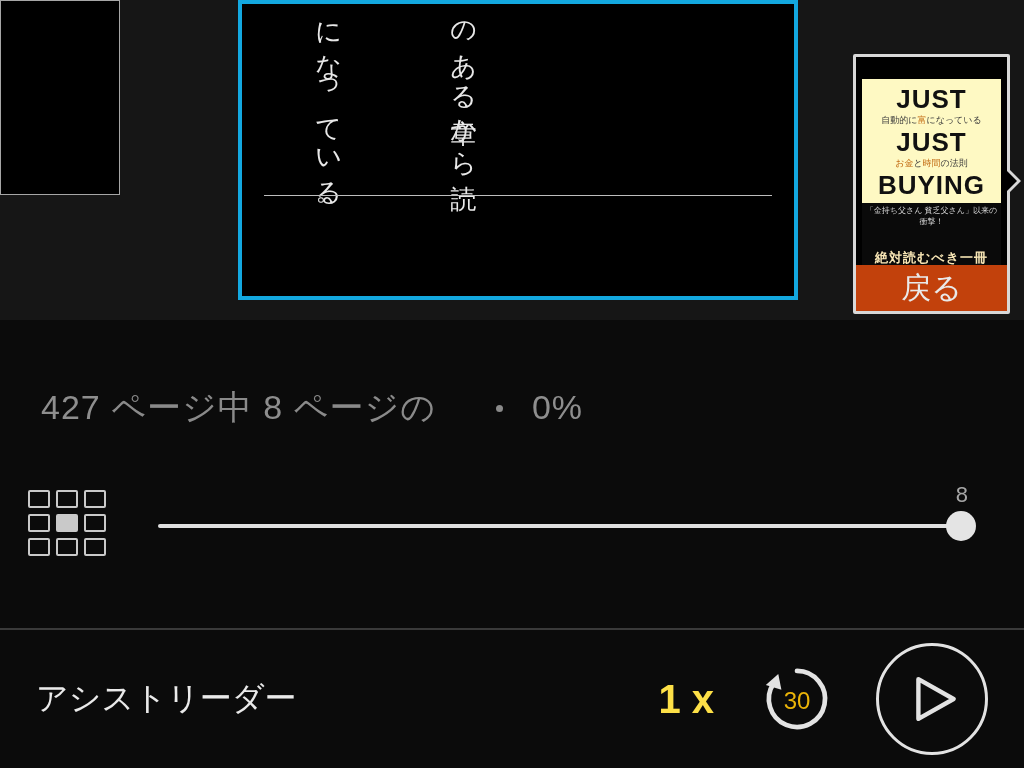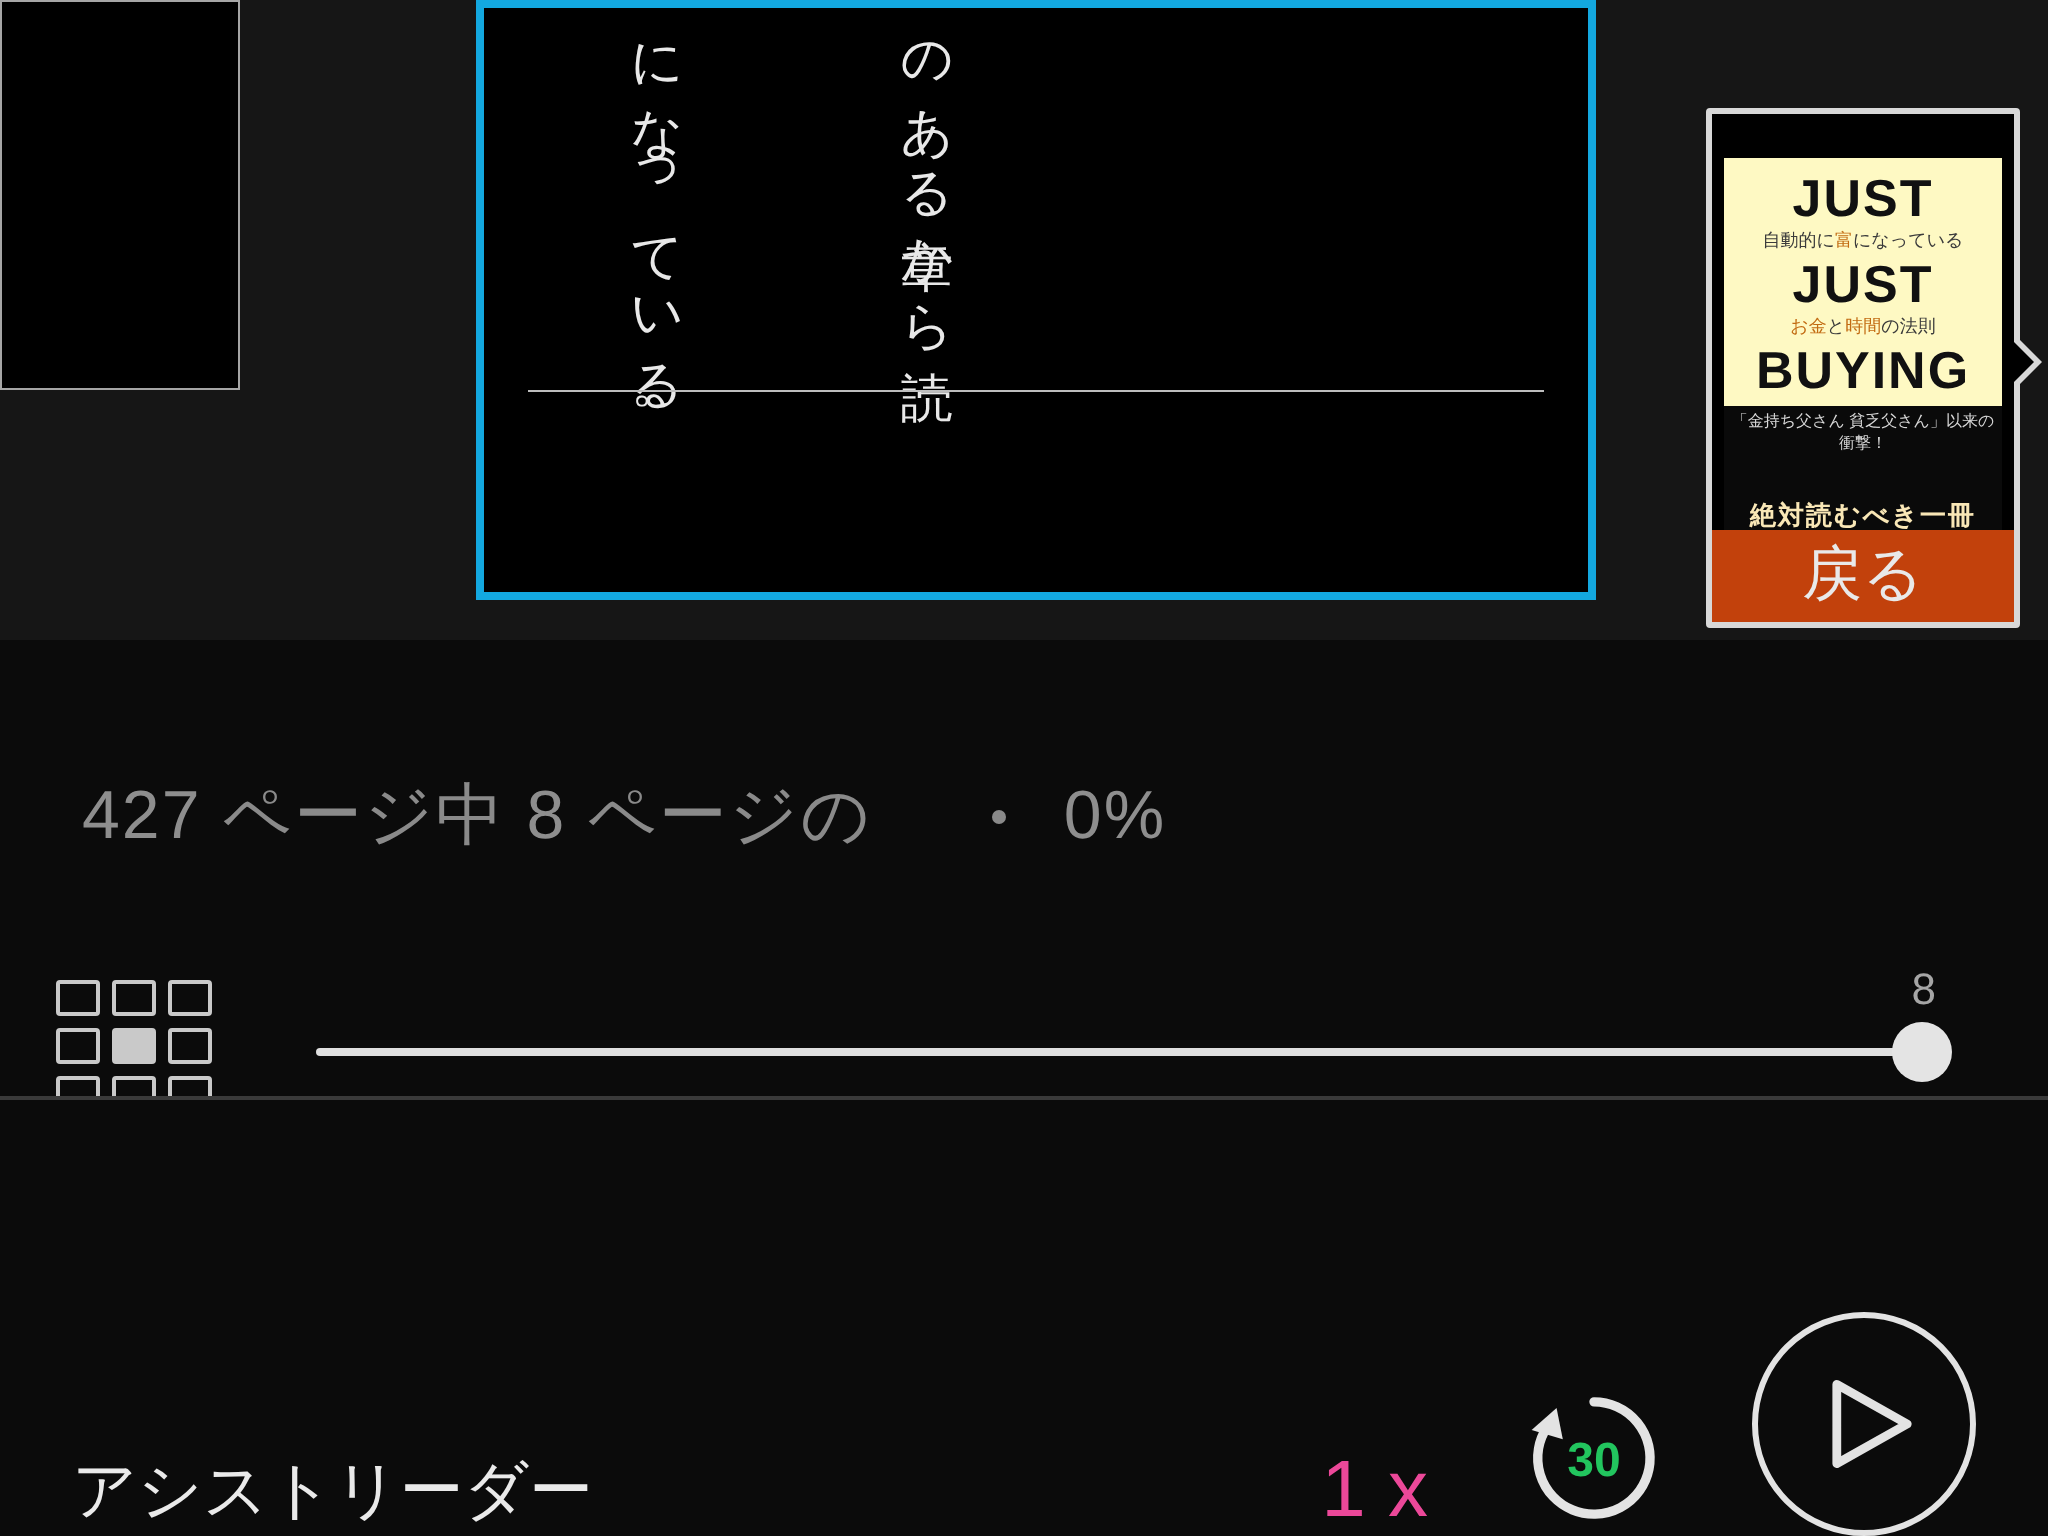--- a/index.html
+++ b/index.html
@@ -205,60 +205,60 @@
     right: -6px;
     top: -42px;
     font-size: 22px;
     color: #a6a6a6;
   }
 
   
   .bottom-bar {
     position: absolute;
     left:0; right:0; bottom:0;
-    height: 220px;
+    height: 140px;
     border-top: 2px solid #3a3a3a;
     background: #0b0b0b;
     display: flex;
-    align-items: flex-end;
+    align-items: center;
   }
   .bb-left {
     flex: 1;
     padding-left: 36px;
   }
   .bb-title {
     color: #eaeaea;
     font-size: 32px;
     font-weight: 500;
   }
   .bb-remaining {
     color: #8b8b8b;
     font-size: 28px;
     margin-top: 10px;
   }
   .bb-speed {
-    color: #ec4899;
+    color: #fde047;
     font-size: 40px;
-    font-weight: 400;
+    font-weight: 700;
     margin-right: 44px;
     cursor: pointer;
     margin-left: 14px;
   }
   .bb-skip {
     width: 78px;
     height: 78px;
     margin-right: 40px;
     position: relative;
     cursor: pointer;
   }
   .bb-skip svg { position:absolute; inset:0; }
   .bb-skip .num {
     position:absolute; inset:0;
     display:flex; align-items:center; justify-content:center;
-    color:#22c55e; font-size:24px; font-weight:700;
+    color:#eab308; font-size:24px; font-weight:400;
     padding-top: 4px;
   }
   .bb-play {
     width: 112px;
     height: 112px;
     margin-right: 36px;
     border: 3px solid #e3e3e3;
     border-radius: 50%;
     display: flex;
     align-items: center;

